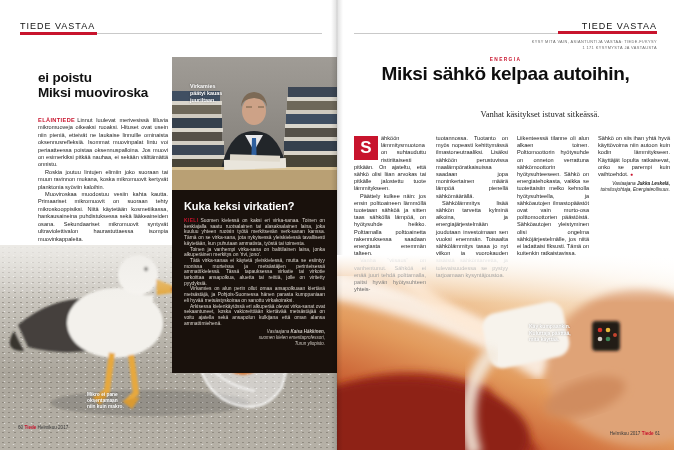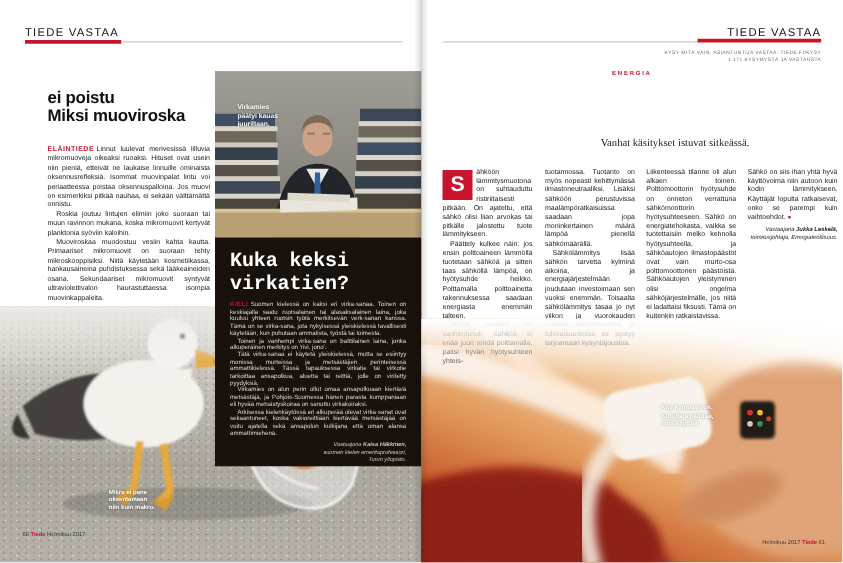--- a/index.html
+++ b/index.html
@@ -27,21 +27,21 @@
   .byline b { font-weight:bold; }
 
   
   .clerk-photo { left:172px; top:57px; width:165px; height:133px; overflow:hidden; background:#8f8b85; }
   .photocap { font-weight:bold; color:#fff; text-shadow:0 0 2px rgba(0,0,0,0.45); }
   .photocap span { display:block; }
   .clerk-cap { left:18px; top:26px; font-size:5.4px; line-height:6.8px; }
 
   
   .darkbox { left:172px; top:190px; width:165px; height:183px; background:#19110c; padding:10px 12px 8px 12px; overflow:hidden; }
-  .sb-title { color:#fff; font-size:16px; font-weight:800; letter-spacing:-0.1px;font-family:Liberation Mono, monospace; }
+  .sb-title { color:#fff; font-size:11px; font-weight:800; letter-spacing:-0.1px; }
   .sb-body { margin-top:6px; font-size:4.9px; line-height:5.7px; color:#ded8d1; text-align:justify; }
   .sb-body p.ind { text-indent:6px; }
   .sb-byline { font-size:4.5px; line-height:5.8px; font-style:italic; text-align:right; color:#cfc9c2; margin-top:3px; }
 
   
   .gull-photo { left:0; top:245px; width:337px; height:205px; overflow:hidden;
     background-image:
       radial-gradient(rgba(80,74,64,0.35) 0.6px, transparent 1.1px),
       radial-gradient(rgba(255,255,255,0.55) 0.6px, transparent 1.1px),
       linear-gradient(180deg,#d9d6d0 0%,#c7c3bb 28%,#aba69c 62%,#b6b1a7 100%);
@@ -237,20 +237,21 @@
 </div>
 
 <div class="abs grayrule" style="left:354px; top:33px; width:204px;"></div>
 <div class="abs redbar" style="left:558px; top:31px; width:99px;"></div>
 <div class="abs sect-title" style="right:17px; top:21px; text-align:right;">TIEDE VASTAA</div>
 <div class="abs tagline" style="right:17px; top:39px;">KYSY MITÄ VAIN, ASIANTUNTIJA VASTAA: TIEDE.FI/KYSY</div>
 <div class="abs tagline" style="right:17px; top:45px;">1 171 KYSYMYSTÄ JA VASTAUSTA</div>
 
 <div class="abs r-cat">ENERGIA</div>
 <div class="abs r-headline">
+  <span style="display:block">Miksi sähkö kelpaa autoihin,</span>
 </div>
 <div class="abs r-sub">Vanhat käsitykset istuvat sitkeässä.</div>
 
 <div class="abs charge-photo">
   <svg width="337" height="195" viewBox="0 0 337 195" style="position:absolute;left:0;top:0;">
     <defs>
       <filter id="cb1">
           <feGaussianBlur stdDeviation="4"></feGaussianBlur>
         </filter>
       <filter id="cb2">

